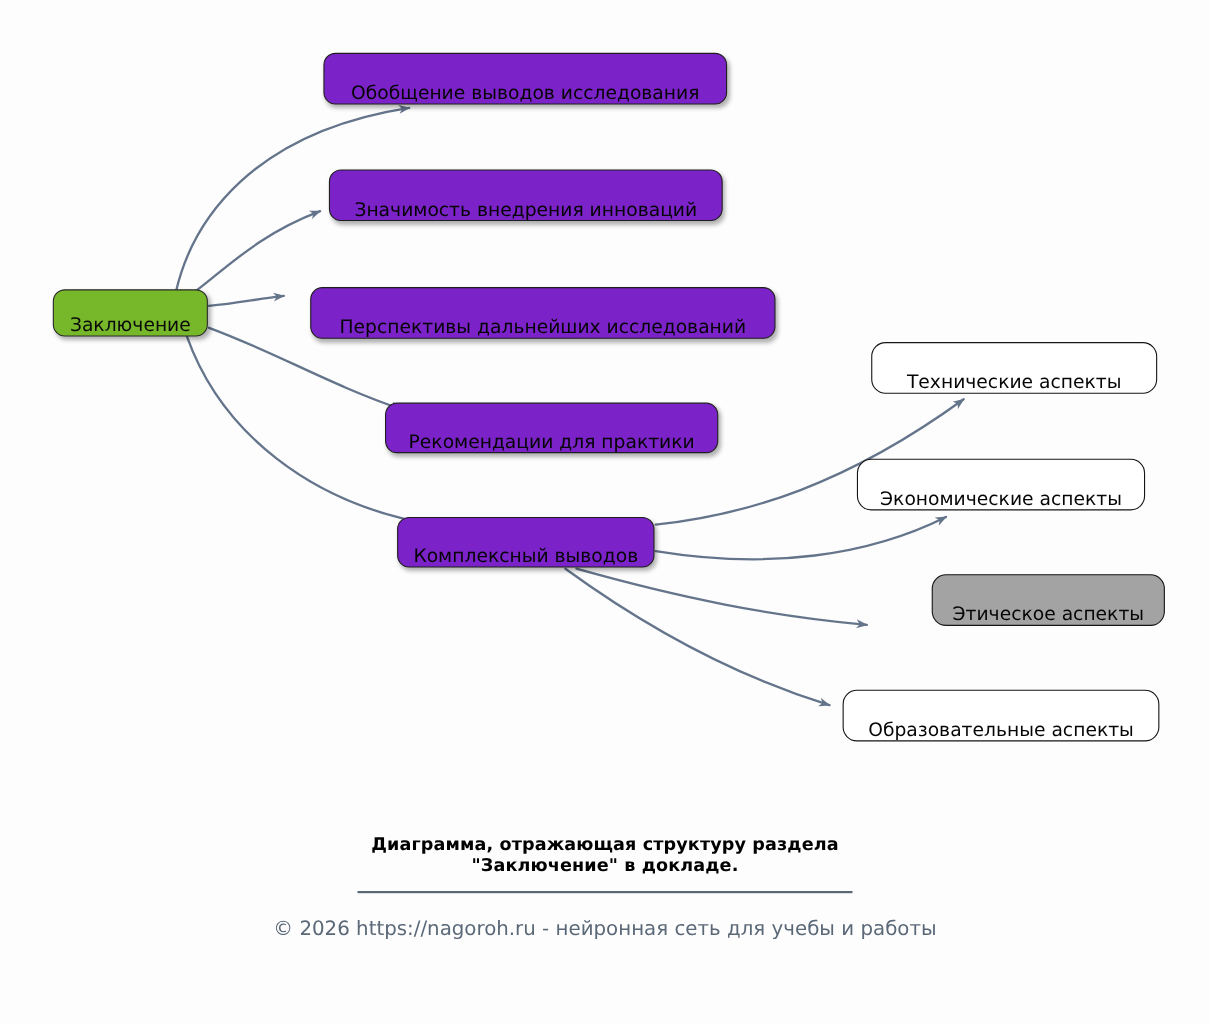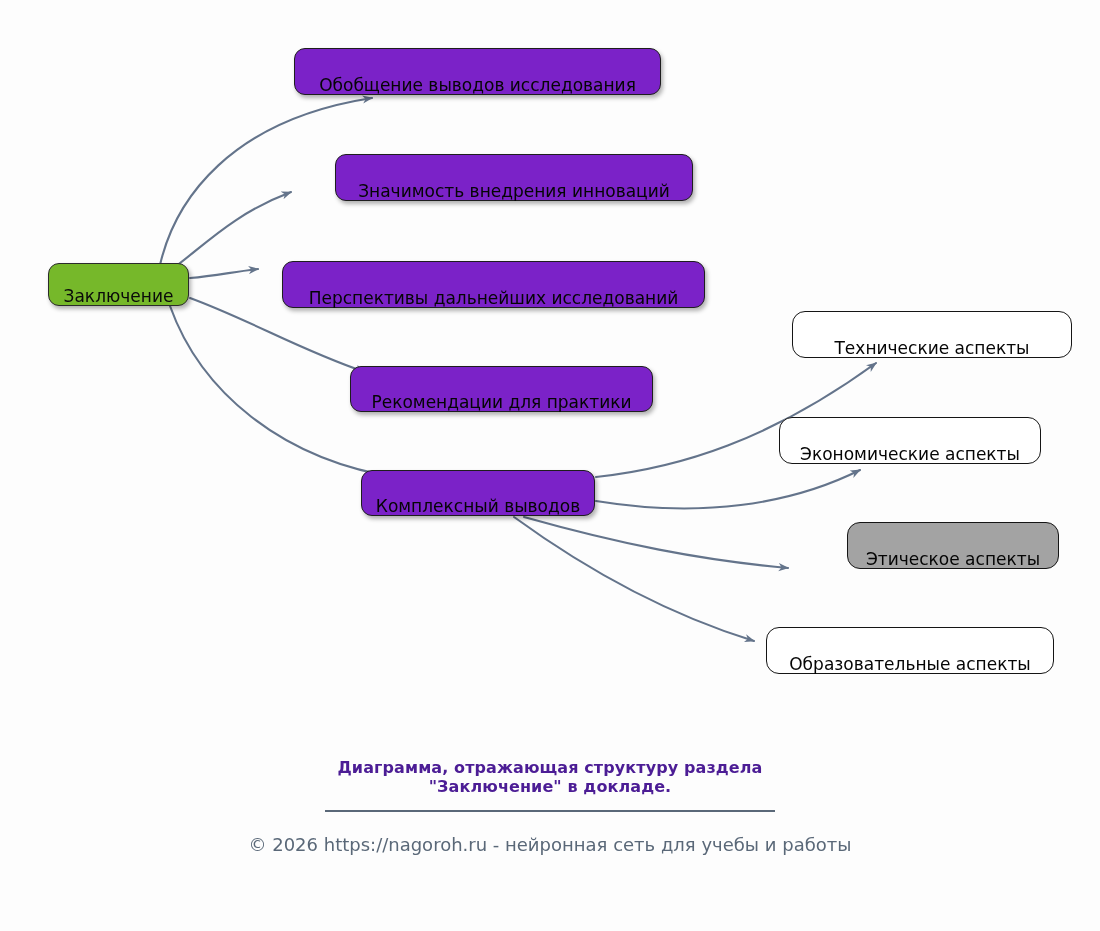--- a/index.html
+++ b/index.html
@@ -63,21 +63,21 @@
   .footer {
     position: absolute;
     left: 0;
     width: 1100px;
     text-align: center;
   }
   #caption {
     top: 758px;
     font-size: 16px;
     font-weight: bold;
-    color: #4c1d95;
+    color: #000000;
     line-height: 19px;
     letter-spacing: 0.1px;
   }
   #divider {
     top: 800px;
     height: 22px;
   }
   #divider .rule {
     display: inline-block;
     width: 450px;
@@ -116,34 +116,34 @@
       </g>
   </svg>
 
   <div class="node node-root" style="left: 48px; top: 263px; width: 141px; height: 43px; background: rgb(118, 184, 42);">
     <span>Заключение</span>
   </div>
 
   <div class="node node-branch" style="left: 294px; top: 48px; width: 367px; height: 47px; background: rgb(123, 34, 200);">
     <span>Обобщение выводов исследования</span>
   </div>
-  <div class="node node-branch" style="left: 299px; top: 154px; width: 358px; height: 47px; background: rgb(123, 34, 200); margin-left: 36px;">
+  <div class="node node-branch" style="left: 299px; top: 154px; width: 358px; height: 47px; background: rgb(123, 34, 200);">
     <span>Значимость внедрения инноваций</span>
   </div>
   <div class="node node-branch" style="left: 266px; top: 261px; width: 423px; height: 47px; background: rgb(123, 34, 200); margin-left: 16px;">
     <span>Перспективы дальнейших исследований</span>
   </div>
   <div class="node node-branch" style="left: 326px; top: 366px; width: 303px; height: 46px; background: rgb(123, 34, 200); margin-left: 24px;">
     <span>Рекомендации для практики</span>
   </div>
   <div class="node node-branch" style="left: 361px; top: 470px; width: 234px; height: 46px; background: rgb(123, 34, 200);">
     <span>Комплексный выводов</span>
   </div>
 
-  <div class="node node-leaf" style="left: 792px; top: 311px; width: 280px; height: 47px; background: rgb(255, 255, 255);">
+  <div class="node node-leaf" style="left: 792px; top: 311px; width: 260px; height: 47px; background: rgb(255, 255, 255);">
     <span>Технические аспекты</span>
   </div>
   <div class="node node-leaf" style="left: 779px; top: 417px; width: 262px; height: 47px; background: rgb(255, 255, 255);">
     <span>Экономические аспекты</span>
   </div>
   <div class="node node-leaf" style="left: 803px; top: 522px; width: 212px; height: 47px; background: #a3a3a3; margin-left: 44px;">
     <span>Этическое аспекты</span>
   </div>
   <div class="node node-leaf" style="left: 766px; top: 627px; width: 288px; height: 47px; background: rgb(255, 255, 255);">
     <span>Образовательные аспекты</span>

